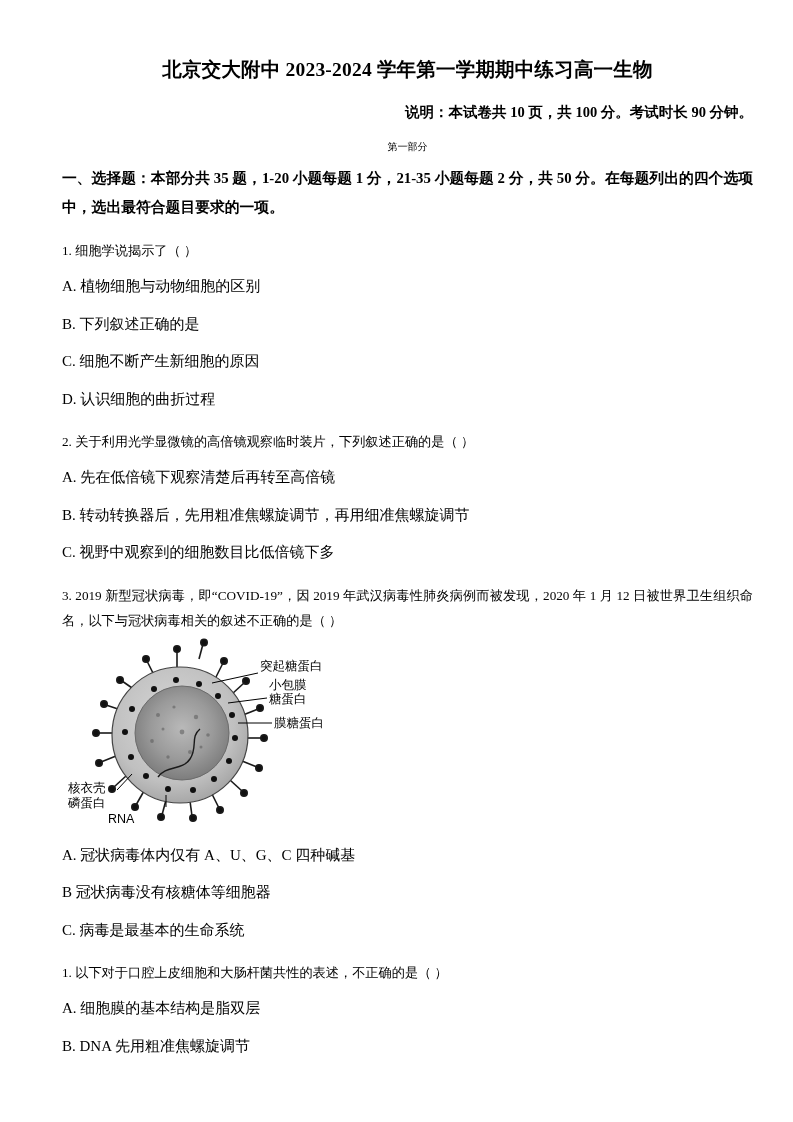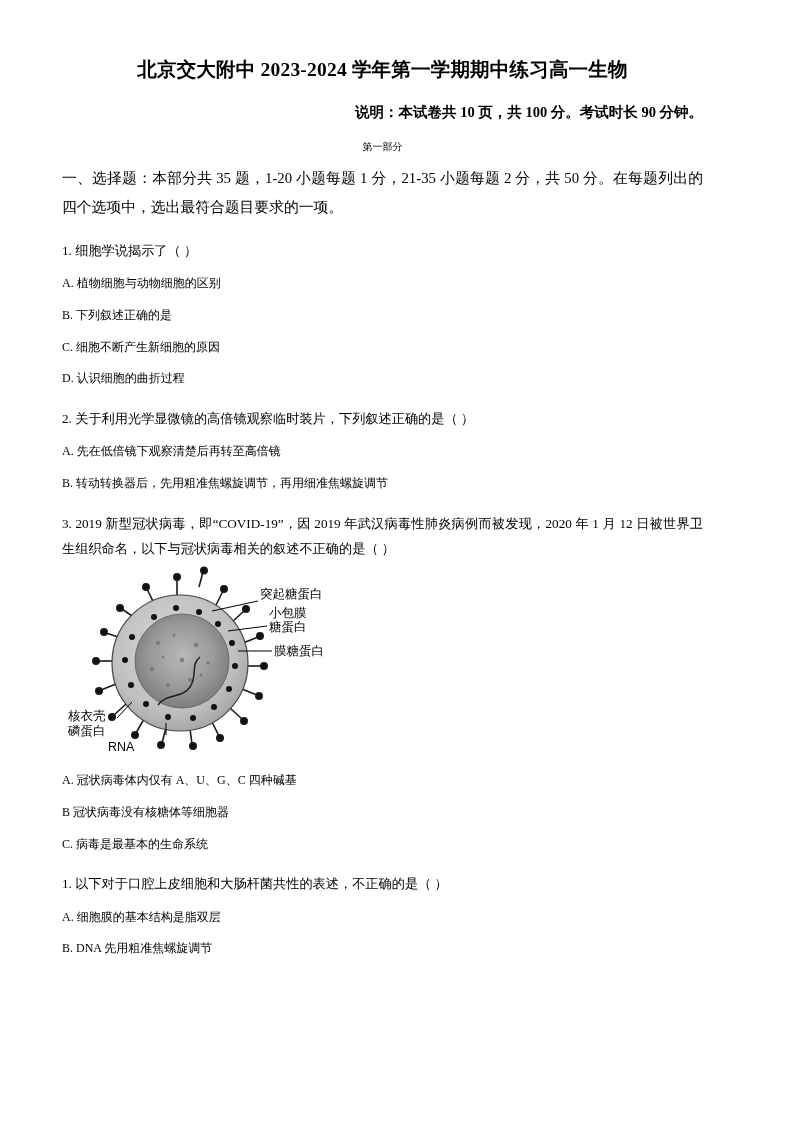--- a/index.html
+++ b/index.html
@@ -12,21 +12,21 @@
     height: 1122px;
     font-family: "Liberation Serif", "DejaVu Serif", serif;
     color: #000000;
     position: relative;
     overflow: hidden;
   }
   .page {
     width: 793px;
     height: 923px;
     box-sizing: border-box;
-    padding: 46px 90px 20px 62px;
+    padding: 46px 40px 20px 62px;
     position: relative;
   }
   .doc-title {
     text-align: center;
     font-size: 19.5px;
     font-weight: bold;
     letter-spacing: 0.2px;
     margin: 10px 0 0 0;
     line-height: 1.4;
   }
@@ -36,33 +36,33 @@
     font-weight: bold;
     margin: 20px 0 0 0;
   }
   .part-heading {
     text-align: center;
     font-size: 10px;
     margin: 18px 0 0 0;
   }
   .section-instruction {
     font-size: 14.8px;
-    font-weight: normal;
+    font-weight: bold;
     line-height: 1.95;
     margin: 10px 0 9px 0;
     text-align: justify;
   }
   .q {
     font-size: 13.2px;
     line-height: 1.9;
     margin: 9px 0 0 0;
     text-align: justify;
   }
   .opt {
-    font-size: 12px;
+    font-size: 15px;
     line-height: 1.9;
     margin: 9px 0 0 0;
   }
   .q-block {
     margin-top: 16px;
   }
   .figure {
     margin: 4px 0 2px 0;
     position: relative;
     height: 195px;
@@ -89,20 +89,21 @@
     <div class="opt">A. 植物细胞与动物细胞的区别</div>
     <div class="opt">B. 下列叙述正确的是</div>
     <div class="opt">C. 细胞不断产生新细胞的原因</div>
     <div class="opt">D. 认识细胞的曲折过程</div>
   </div>
 
   <div class="q-block">
     <div class="q">2. 关于利用光学显微镜的高倍镜观察临时装片，下列叙述正确的是（      ）</div>
     <div class="opt">A. 先在低倍镜下观察清楚后再转至高倍镜</div>
     <div class="opt">B. 转动转换器后，先用粗准焦螺旋调节，再用细准焦螺旋调节</div>
+    <div class="opt">C. 视野中观察到的细胞数目比低倍镜下多</div>
   </div>
 
   <div class="q-block">
     <div class="q">3. 2019 新型冠状病毒，即“COVID-19”，因 2019 年武汉病毒性肺炎病例而被发现，2020 年 1 月 12 日被世界卫生组织命名，以下与冠状病毒相关的叙述不正确的是（      ）</div>
 
     <div class="figure">
       <svg width="420" height="195" viewBox="0 0 420 195" xmlns="http://www.w3.org/2000/svg">
         <defs>
           <radialGradient id="core" cx="50%" cy="45%" r="55%">
             <stop offset="0%" stop-color="#b9b9b9"></stop>

